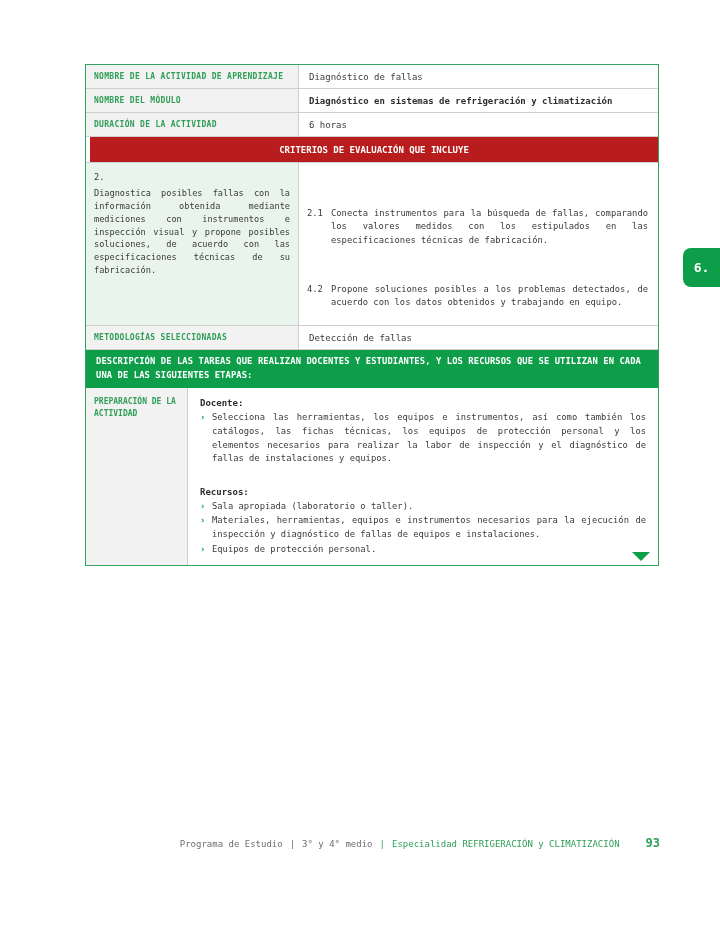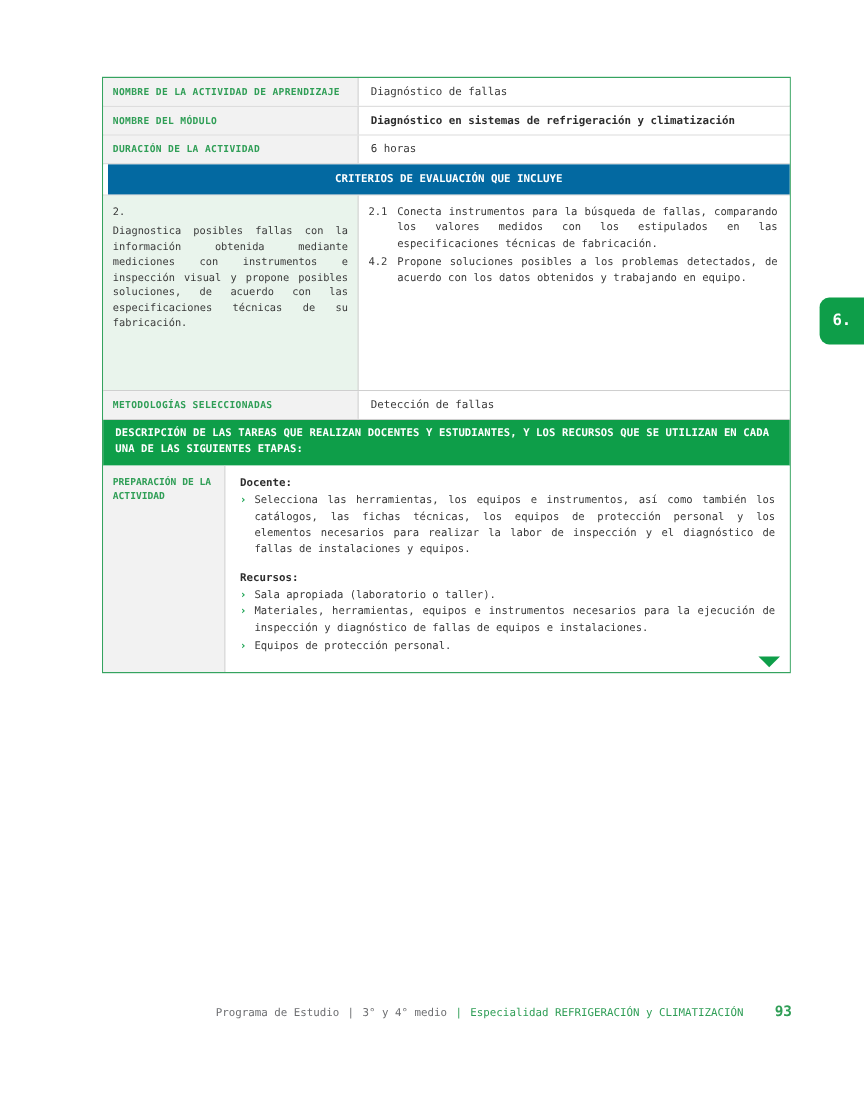--- a/index.html
+++ b/index.html
@@ -60,38 +60,38 @@
   .header-row { display: flex; height: 26px; border-bottom: 1px solid #cfcfcf; }
   .hdr-left {
     width: 213px; flex: 0 0 213px;
     background: #0e9e49; color: #ffffff;
     font-size: 9px; font-weight: bold;
     display: flex; align-items: center; justify-content: center;
   }
   .hdr-gap { width: 4px; background: #ffffff; }
   .hdr-right {
     flex: 1;
-    background: #0369a1; color: #ffffff;
+    background: #b91c1c; color: #ffffff;
     font-size: 9px; font-weight: bold;
     display: flex; align-items: center; justify-content: center;
   }
 
   
   .content-row { display: flex; min-height: 163px; border-bottom: 1px solid #cfcfcf; }
   .ae-cell {
     width: 213px; flex: 0 0 213px;
     background: #e9f4ec;
     border-right: 1px solid #cfcfcf;
     padding: 8px;
     font-size: 8.6px; line-height: 1.5;
     text-align: justify;
   }
   .ae-num { display: block; margin-bottom: 3px; }
   .crit-cell { flex: 1; padding: 8px 10px 8px 8px; background: #ffffff; }
-  .crit-item { display: flex; font-size: 8.8px; line-height: 1.52; margin-bottom: 2px; }
+  .crit-item { display: flex; font-size: 8.8px; line-height: 1.52; margin-bottom: 2px; margin-top: 36px; }
   .crit-num { flex: 0 0 24px; }
   .crit-text { flex: 1; text-align: justify; }
 
   .met-row { height: 24px; }
 
   .banner {
     background: #0e9e49; color: #ffffff;
     font-size: 8.8px; font-weight: bold;
     line-height: 1.55;
     padding: 5px 10px 6px 10px;
@@ -107,21 +107,21 @@
     color: #2f9e56;
     font-size: 8px; font-weight: bold;
     padding: 8px;
     line-height: 1.5;
   }
   .prep-content { flex: 1; padding: 8px 12px; background: #ffffff; }
   .sub-heading { font-size: 9px; font-weight: bold; color: #2d2d2d; margin: 2px 0 3px 0; }
   .bullet-item { display: flex; font-size: 8.8px; line-height: 1.55; margin-bottom: 1px; }
   .bullet-glyph { flex: 0 0 12px; color: #0e9e49; font-weight: bold; }
   .bullet-text { flex: 1; text-align: justify; }
-  .recursos-block { margin-top: 11px; }
+  .recursos-block { margin-top: 21px; }
 
   .continuation-arrow {
     position: absolute;
     right: 8px; bottom: 4px;
     width: 0; height: 0;
     border-left: 9px solid transparent;
     border-right: 9px solid transparent;
     border-top: 9px solid #0e9e49;
   }
 

